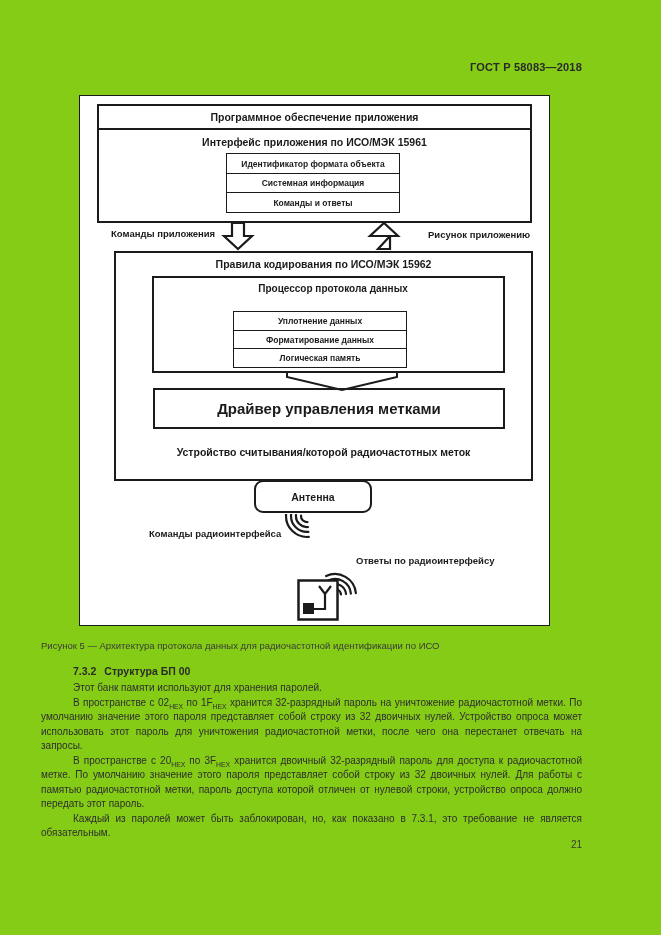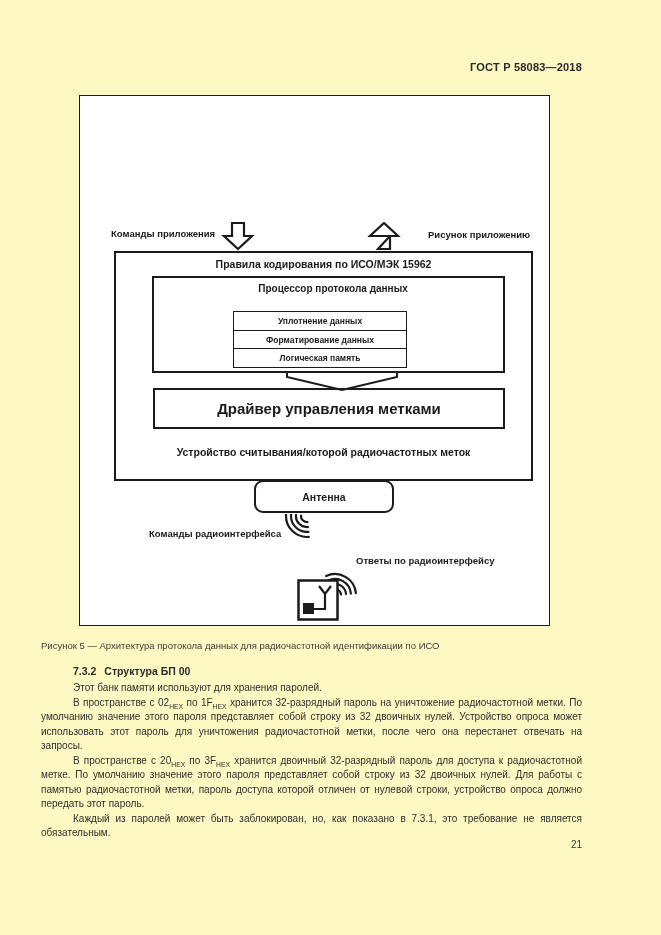--- a/index.html
+++ b/index.html
@@ -1,21 +1,21 @@
 <!DOCTYPE html>
 <html lang="ru"><head>
 <meta charset="utf-8">
 <style>
   * { box-sizing: border-box; margin: 0; padding: 0; }
   html, body { background: #ffffff; }
   .page {
     position: relative;
     width: 661px;
     height: 935px;
-    background: #fef9c3;
+    background: #84cc16;
     font-family: "Liberation Sans", sans-serif;
     color: #2d2d2d;
     overflow: hidden;
   }
   .hdr {
     position: absolute;
     left: 41px; top: 61px; width: 541px;
     text-align: right;
     font-size: 11px;
     font-weight: bold;
@@ -102,21 +102,21 @@
   }
   .reader-lbl {
     position: absolute;
     left: 0; top: 193px; width: 100%;
     text-align: center;
     font-size: 10.5px; font-weight: bold; color: #1b1b1b;
   }
   .antenna {
     position: absolute;
     left: 174px; top: 384px;
-    width: 140px; height: 33px;
+    width: 118px; height: 33px;
     border: 2.5px solid #1b1b1b;
     border-radius: 9px;
     background: #fff;
     display: flex; align-items: center; justify-content: center;
     font-size: 10.5px; font-weight: bold; color: #1b1b1b;
   }
   .waves-svg { position: absolute; left: 193px; top: 418px; }
   .tag-svg   { position: absolute; left: 217px; top: 483px; }
   .lbl-cmd-air  { left: 69px;  top: 432px; }
   .lbl-resp-air { left: 276px; top: 459px; }
@@ -160,20 +160,29 @@
 </style>
 </head>
 <body>
 
 <div class="page">
 
   <div class="hdr">ГОСТ Р 58083—2018</div>
 
   <div class="figure">
 
+    <div class="topbox">
+      <div class="topbox-strip">Программное обеспечение приложения</div>
+      <div class="topbox-title">Интерфейс приложения по ИСО/МЭК 15961</div>
+      <div class="stack iface-stack">
+        <div class="row">Идентификатор формата объекта</div>
+        <div class="row">Системная информация</div>
+        <div class="row">Команды и ответы</div>
+      </div>
+    </div>
 
     <div class="arrow-lbl lbl-cmd-app">Команды приложения</div>
     <div class="arrow-lbl lbl-resp-app">Рисунок приложению</div>
     <svg class="arrows-svg" width="471" height="29" viewBox="0 0 471 29">
       <polygon points="152,1 164,1 164,14 172,14 158,27 144,14 152,14" fill="#ffffff" stroke="#1b1b1b" stroke-width="2.2"></polygon>
       <polygon points="298,27 310,27 310,14 290,14 304,1 318,14 310,14" fill="#ffffff" stroke="#1b1b1b" stroke-width="2.2"></polygon>
     </svg>
 
     <div class="box2">
       <div class="box2-title">Правила кодирования по ИСО/МЭК 15962</div>

